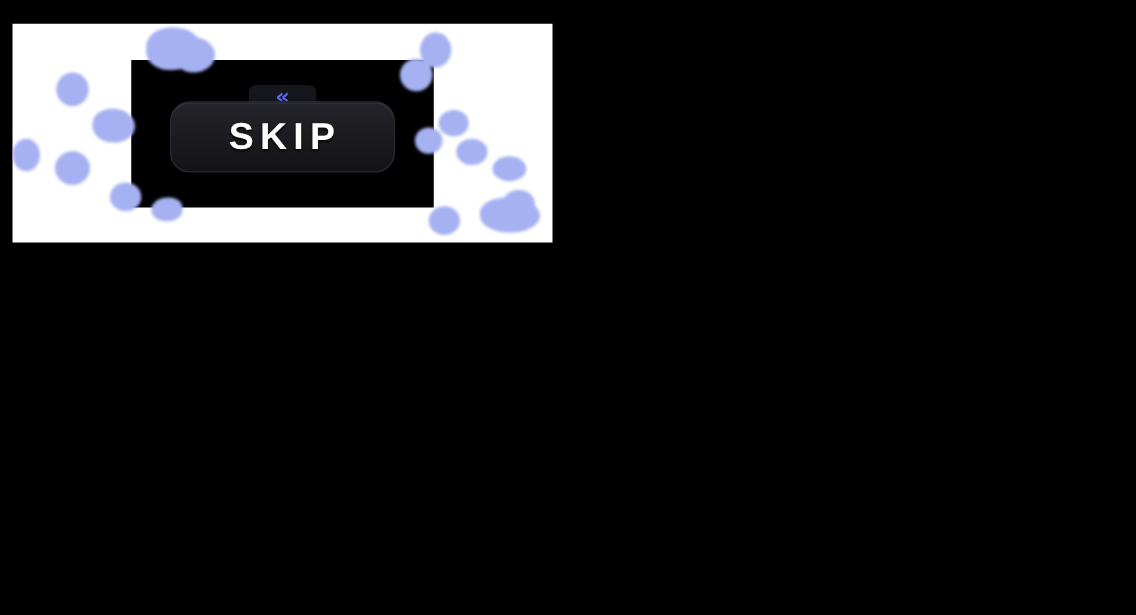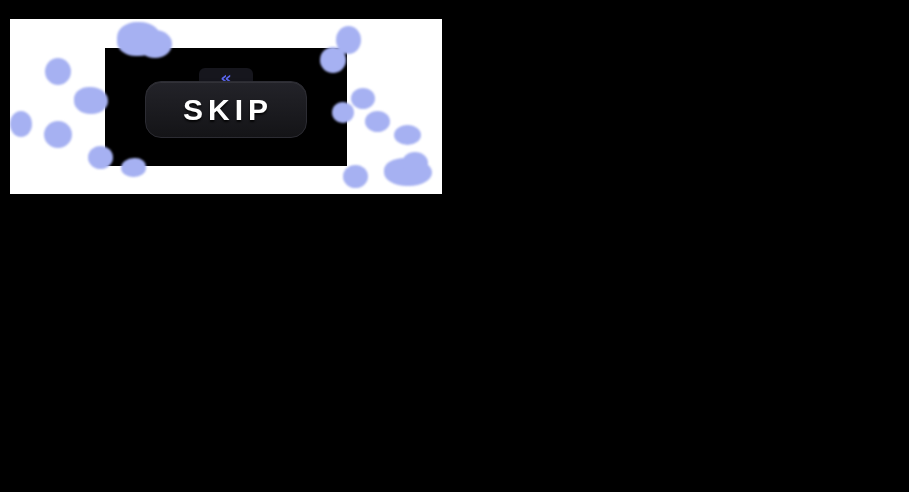--- a/index.html
+++ b/index.html
@@ -55,21 +55,21 @@
     font-weight: bold;
     font-size: 18px;
     line-height: 1;
     transform: translateY(-1px);
   }
   .skip-button {
     position: absolute;
     left: 50%;
     top: 33px;
     transform: translateX(-50%);
-    width: 162px;
+    width: 180px;
     height: 57px;
     border-radius: 16px;
     background: linear-gradient(180deg, #232329 0%, #141417 100%);
     border: 1px solid #2c2c33;
     box-shadow: inset 0 1px 0 rgba(255,255,255,0.07), 0 3px 5px rgba(0,0,0,0.7);
     display: flex;
     align-items: center;
     justify-content: center;
     cursor: pointer;
     padding: 0;

